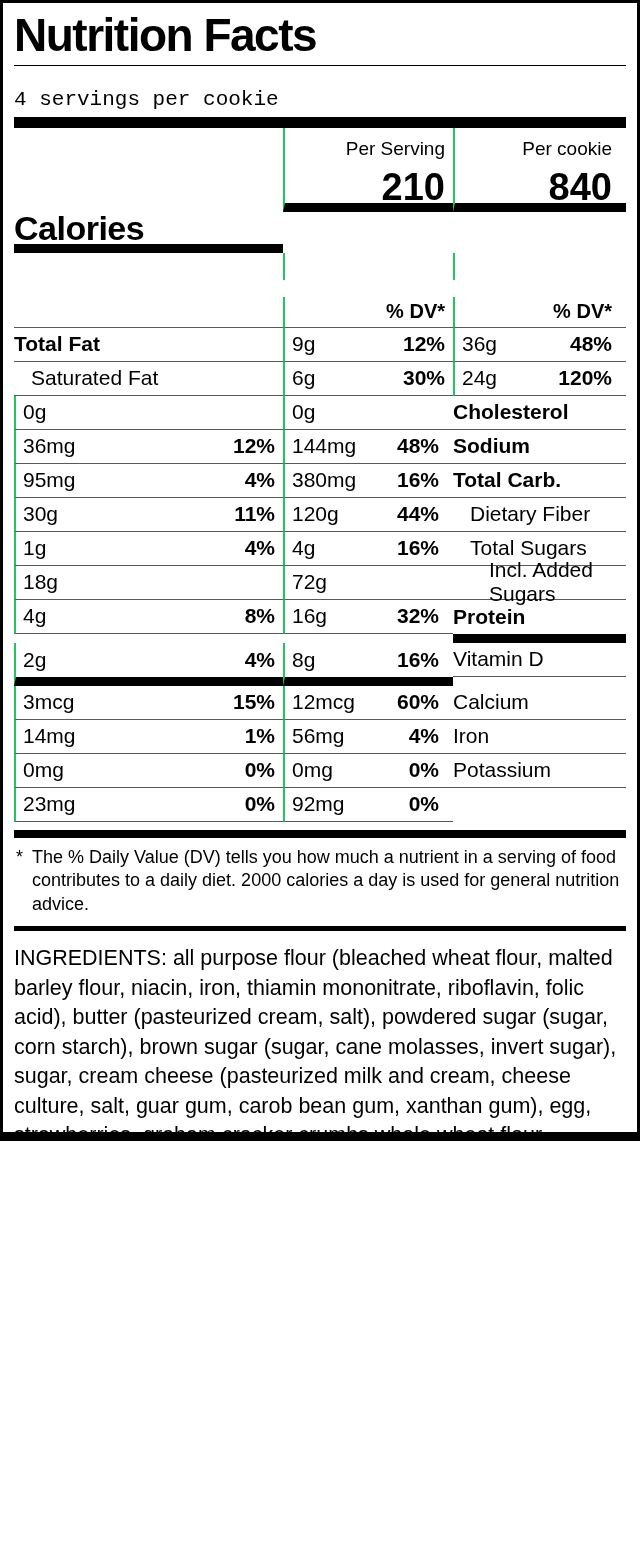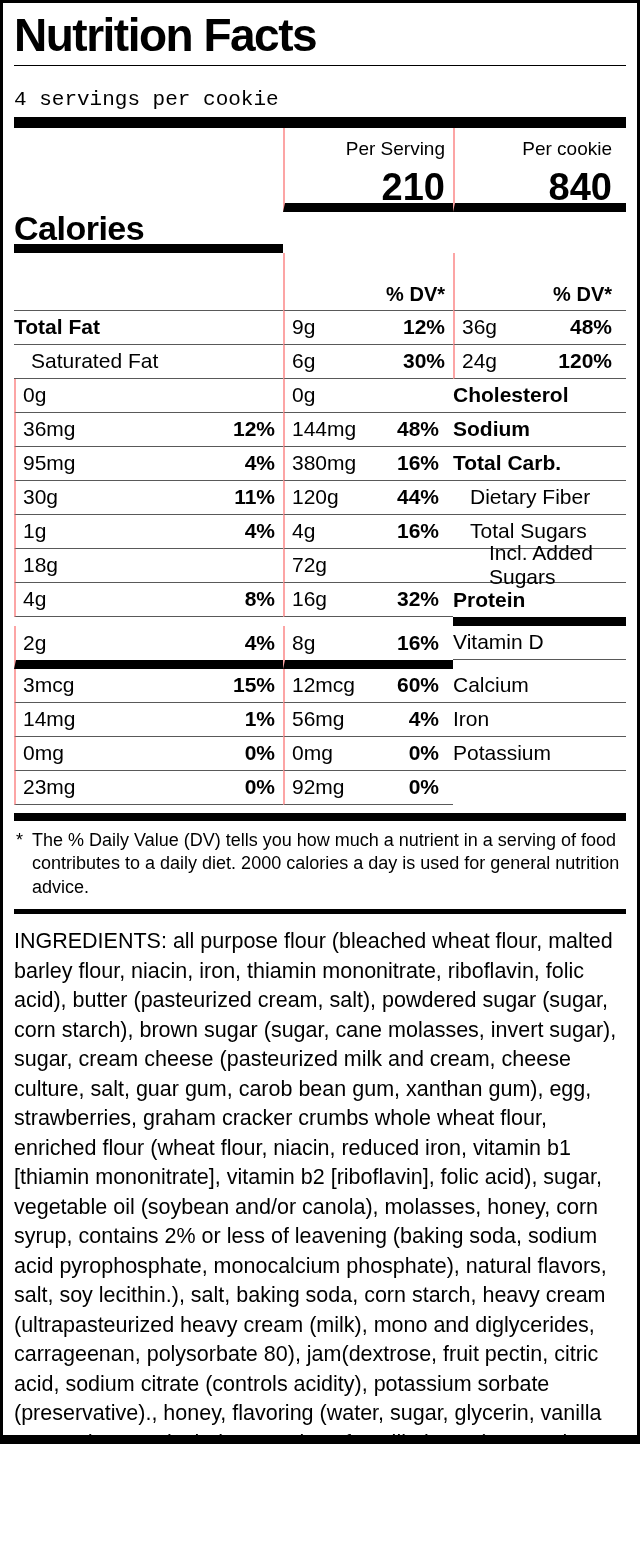--- a/index.html
+++ b/index.html
@@ -1,20 +1,20 @@
 <!DOCTYPE html>
 <html><head>
 <meta charset="utf-8">
 <style>
   * { box-sizing: border-box; margin: 0; padding: 0; }
   html,body { background: #fff; }
   body { font-family: "Liberation Sans", sans-serif; color: #000; }
 
   .label {
-    width: 640px; height: 1444px;
+    width: 640px; height: 1141px;
     background: #fff;
     border: 3px solid #000;
     border-bottom-width: 9px;
     padding: 0 11px;
     overflow: hidden;
   }
 
   .title {
     font-size: 46px; font-weight: bold; letter-spacing: -1.5px;
     line-height: 1.08; margin: 8px 0 4px;
@@ -29,37 +29,37 @@
   }
 
   .bar  { background: #000; width: 100%; }
   .bar-11 { height: 11px; }
   .bar-8  { height: 8px; margin-top: 8px; }
   .bar-5  { height: 5px; }
 
   
   .nf-grid { display: grid; grid-template-columns: 269px 170px 1fr; }
   .nf-grid > div { min-width: 0; }
-  .cM, .cR { border-left: 2px solid #fca5a5; padding-left: 7px; }
+  .cM, .cR { border-left: 2px solid #22c55e; padding-left: 7px; }
   .cM { padding-right: 8px; }
   .cR { padding-right: 14px; }
 
   .hcell { height: 34px; display: flex; align-items: flex-end; justify-content: flex-end;
            font-size: 19px; padding-bottom: 2px; }
 
   .calcell { height: 50px; border-bottom: 9px solid #000;
              display: flex; align-items: flex-end; font-weight: bold; }
   .cal-label { font-size: 34px; letter-spacing: -0.5px; line-height: 0.9; margin-top: 41px; }
   .cal-num { justify-content: flex-end; font-size: 38px; line-height: 0.82; }
 
   .spacer { height: 27px; }
 
   .dvcell { height: 31px; border-bottom: 1.5px solid #595959;
             display: flex; align-items: flex-end; justify-content: flex-end;
-            font-weight: bold; font-size: 20px; padding-bottom: 4px; }
+            font-weight: bold; font-size: 20px; padding-bottom: 4px; margin-top: 17px; }
 
   .ncell {
     height: 34px; border-bottom: 1.5px solid #595959;
     display: flex; align-items: center; font-size: 21px;
   }
   .ncell.name { justify-content: flex-start; }
   .ncell.val  { justify-content: space-between; }
   .ncell .pct { font-weight: bold; }
   .row-bold .name { font-weight: bold; }
   .row-italic .name-text { font-style: italic; }

